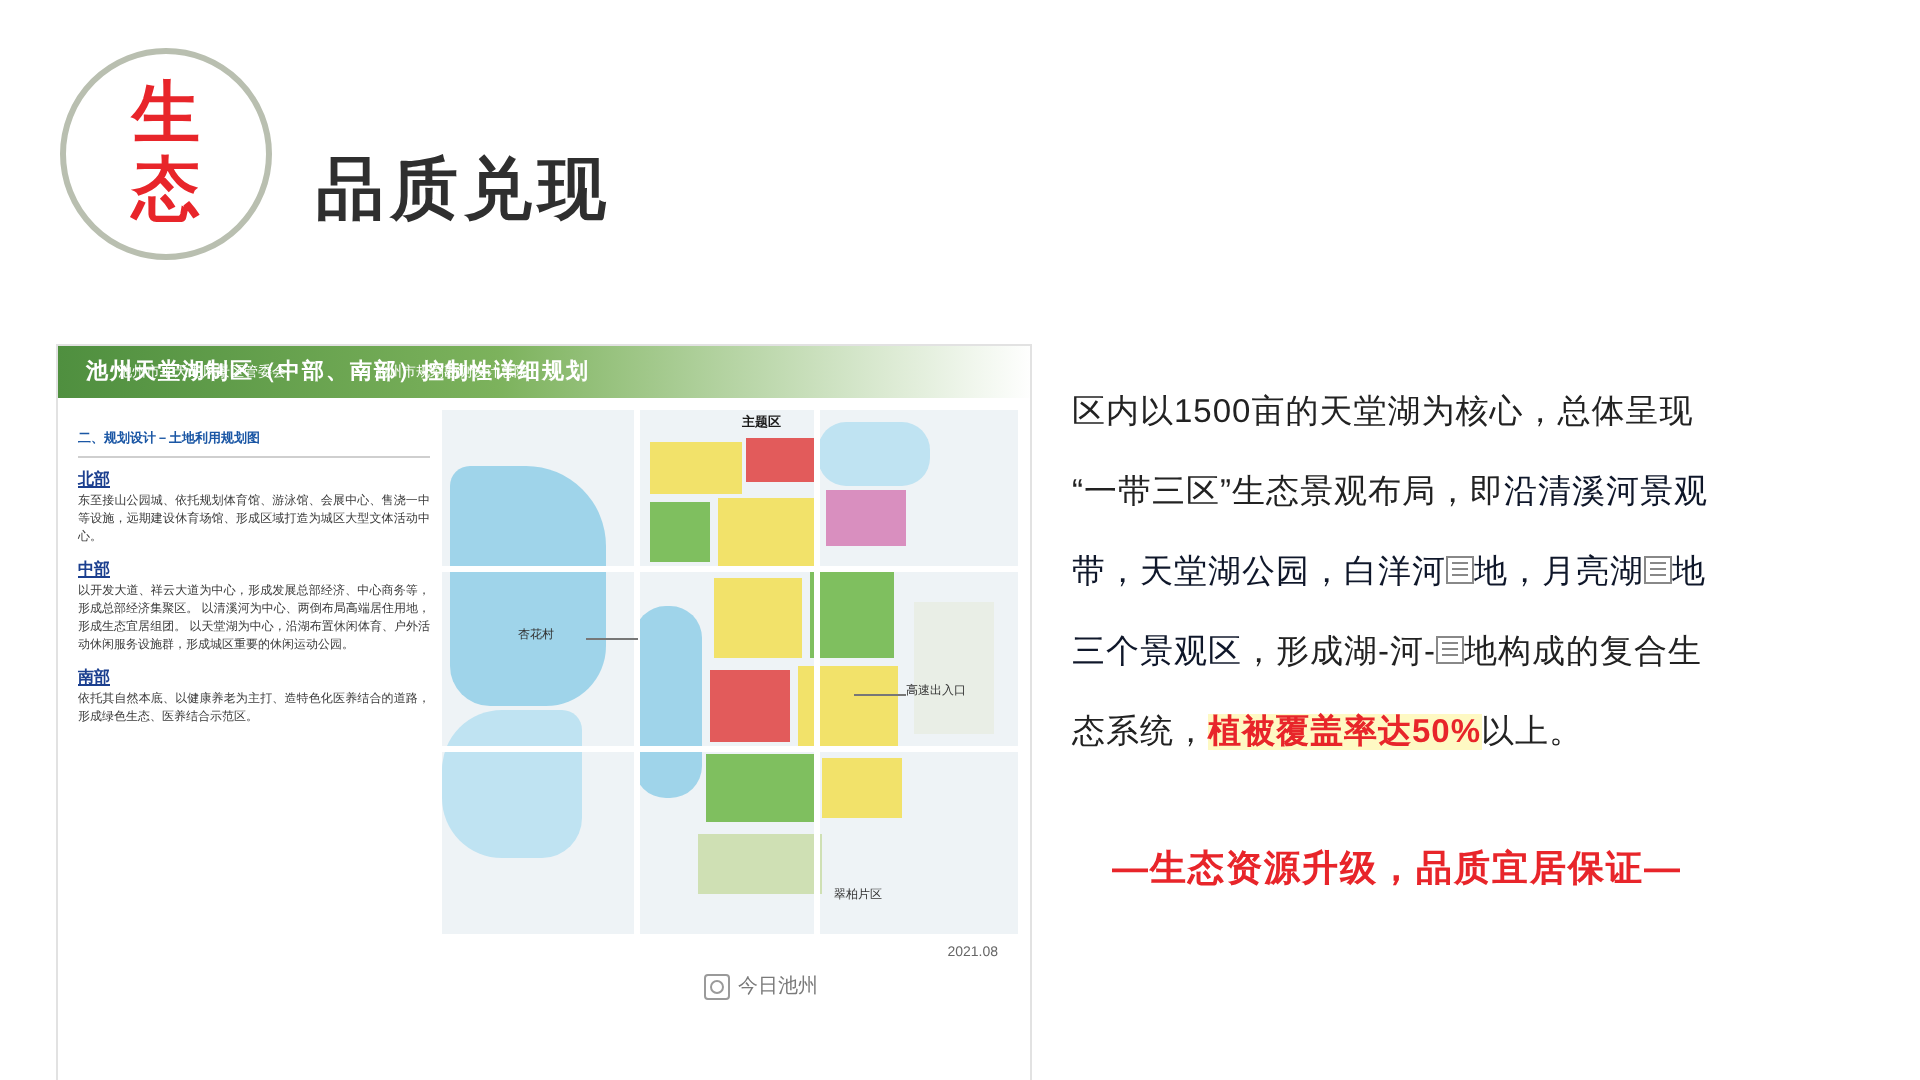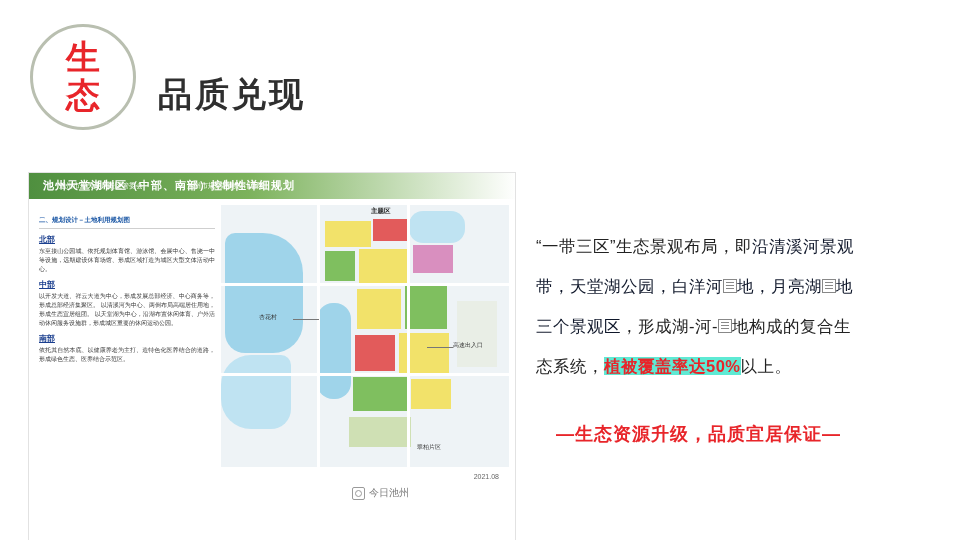--- a/index.html
+++ b/index.html
@@ -204,21 +204,21 @@
     width: 400px;
     font-size: 16.5px;
     line-height: 40px;
     color: #222;
     letter-spacing: 0.5px;
   }
   .copy .hl-red { color: #0f172a; }
   .copy .hl-mark {
     color: #e8252a;
     font-weight: bold;
-    background: #5eead4;
+    background: #fef9c3;
   }
   .tagline {
     position: absolute;
     left: 556px; top: 422px;
     font-size: 18px;
     font-weight: bold;
     color: #e8252a;
     letter-spacing: 1px;
   }
   .glyph-box {
@@ -311,20 +311,20 @@
   <div class="plan-footer-text">池州市平天湖风景区管委会</div>
   <div class="plan-footer-text2">池州市规划勘测设计总院</div>
 </div>
 
 <div class="watermark">
   <span class="wm-icon"></span>
   <span>今日池州</span>
 </div>
 
 <div class="copy">
-  <br>
+  <span>区内以1500亩的天堂湖为核心，总体呈现</span><br>
   <span>“一带三区”生态景观布局，即</span><span class="hl-red">沿清溪河景观</span><br>
   <span class="hl-red">带，天堂湖公园，白洋河</span><span class="glyph-box"></span><span class="hl-red">地，月亮湖</span><span class="glyph-box"></span><span class="hl-red">地</span><br>
   <span class="hl-red">三个景观区</span><span>，形成湖-河-</span><span class="glyph-box"></span><span>地构成的复合生</span><br>
   <span>态系统，</span><span class="hl-mark">植被覆盖率达50%</span><span>以上。</span>
 </div>
 
 <div class="tagline">—生态资源升级，品质宜居保证—</div>
 
 </body></html>

